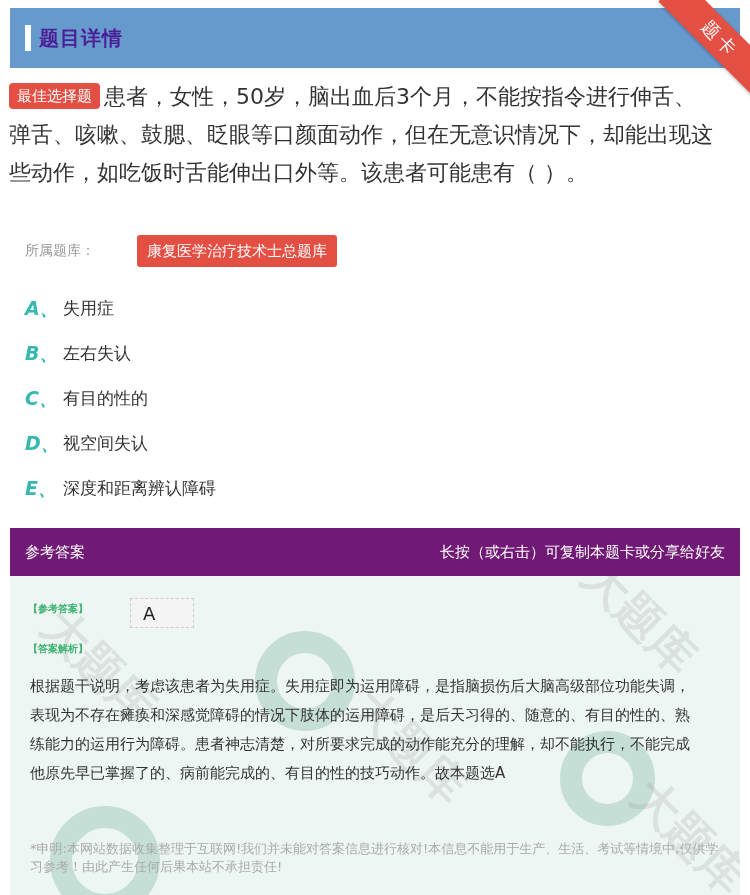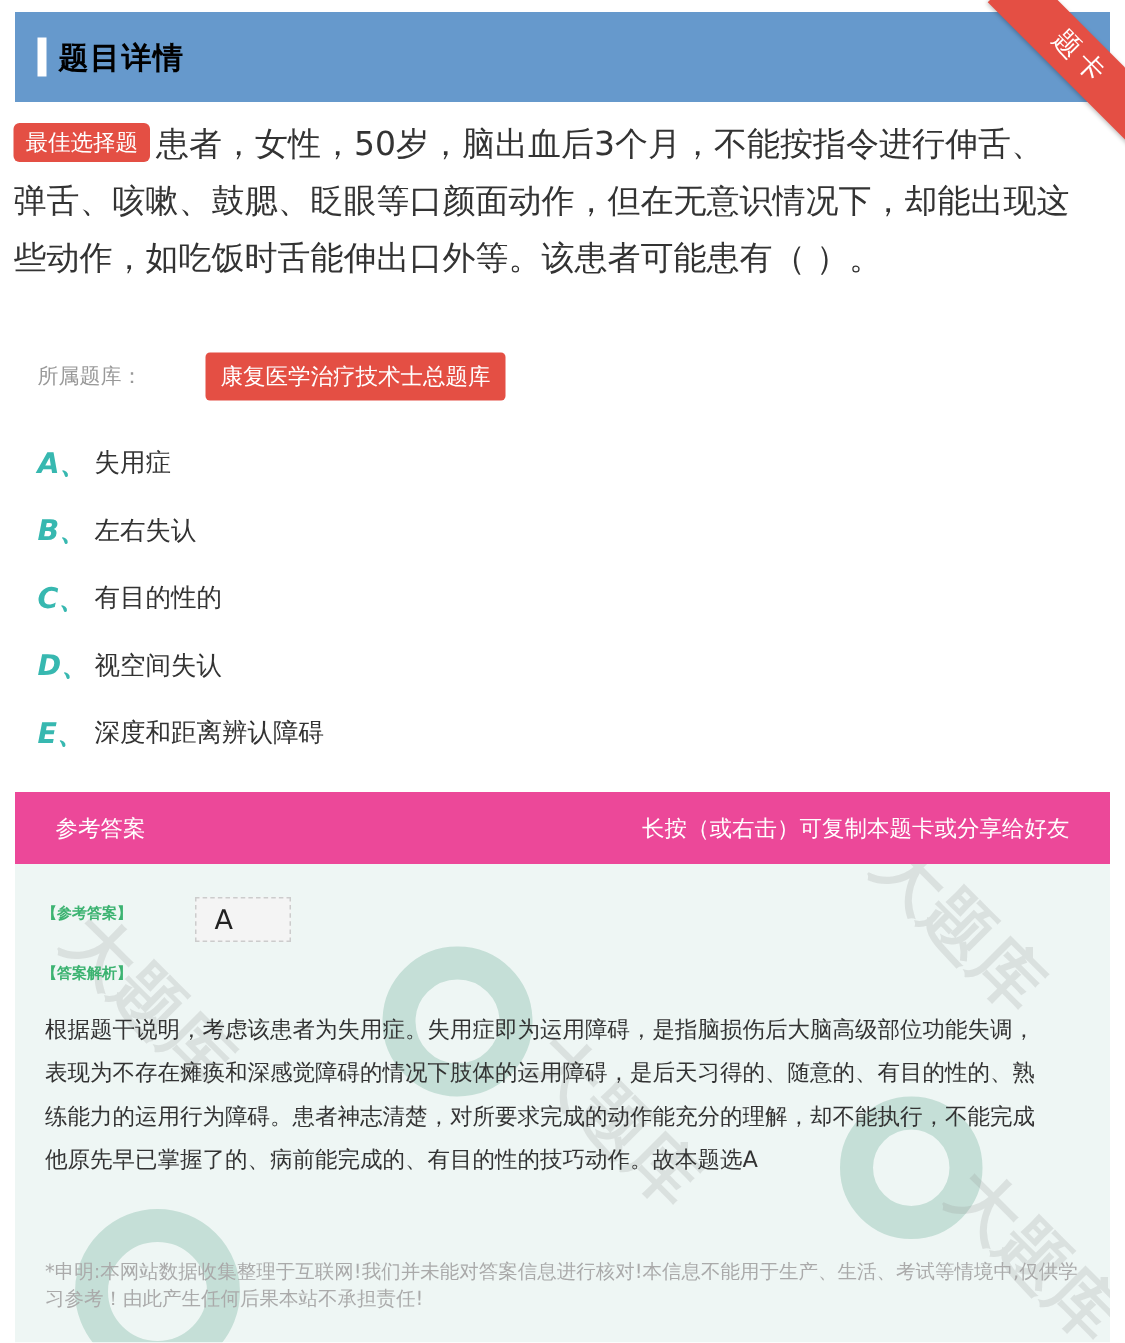--- a/index.html
+++ b/index.html
@@ -4,21 +4,21 @@
   <style>
     * { box-sizing: border-box; margin: 0; padding: 0; }
     html, body { width: 750px; height: 895px; background: #ffffff; overflow: hidden; }
     body { font-family: "DejaVu Sans", "Liberation Sans", sans-serif; color: #333; position: relative; }
 
     .header {
       position: absolute; left: 10px; top: 8px; width: 730px; height: 60px;
       background: #6699cc; display: flex; align-items: center;
     }
     .header .bar { width: 6px; height: 26px; background: #fff; margin-left: 15px; margin-right: 8px; }
-    .header .title { color: #000000; font-size: 20px; font-weight: bold; letter-spacing: 1px; }
+    .header .title { color: #4c1d95; font-size: 20px; font-weight: bold; letter-spacing: 1px; }
 
     .ribbon {
       position: absolute; right: 0; top: 0; width: 100px; height: 100px; overflow: hidden;
     }
     .ribbon .band {
       position: absolute; width: 140px; height: 34px; background: #e44f44;
       top: 22px; right: -40px; transform: rotate(45deg);
       color: #fff; text-align: center; line-height: 34px; font-size: 18px; letter-spacing: 4px;
       box-shadow: 0 1px 3px rgba(0,0,0,0.25);
     }
@@ -40,22 +40,22 @@
       background: #e44f44; color: #fff; font-size: 15px; padding: 4px 10px; line-height: 24px;
       border-radius: 3px; margin-left: 4px;
     }
 
     .options { position: absolute; left: 25px; top: 286px; }
     .option { display: flex; align-items: center; height: 45px; font-size: 17px; color: #333; }
     .option .letter { color: #37b8b0; font-weight: bold; font-style: italic; font-size: 19px; width: 38px; }
 
     .answer-head {
       position: absolute; left: 10px; top: 528px; width: 730px; height: 48px;
-      background: #ec4899; display: flex; align-items: center; justify-content: space-between;
-      padding: 0 27px; color: #fff; font-size: 15px;
+      background: #701a75; display: flex; align-items: center; justify-content: space-between;
+      padding: 0 15px; color: #fff; font-size: 15px;
     }
 
     .answer-body {
       position: absolute; left: 10px; top: 576px; width: 730px; height: 319px;
       background: #eef6f4; overflow: hidden;
     }
     .watermark-ring {
       position: absolute; border-radius: 50%; border: 22px solid rgba(120,180,160,0.35);
     }
     .wm-text {

